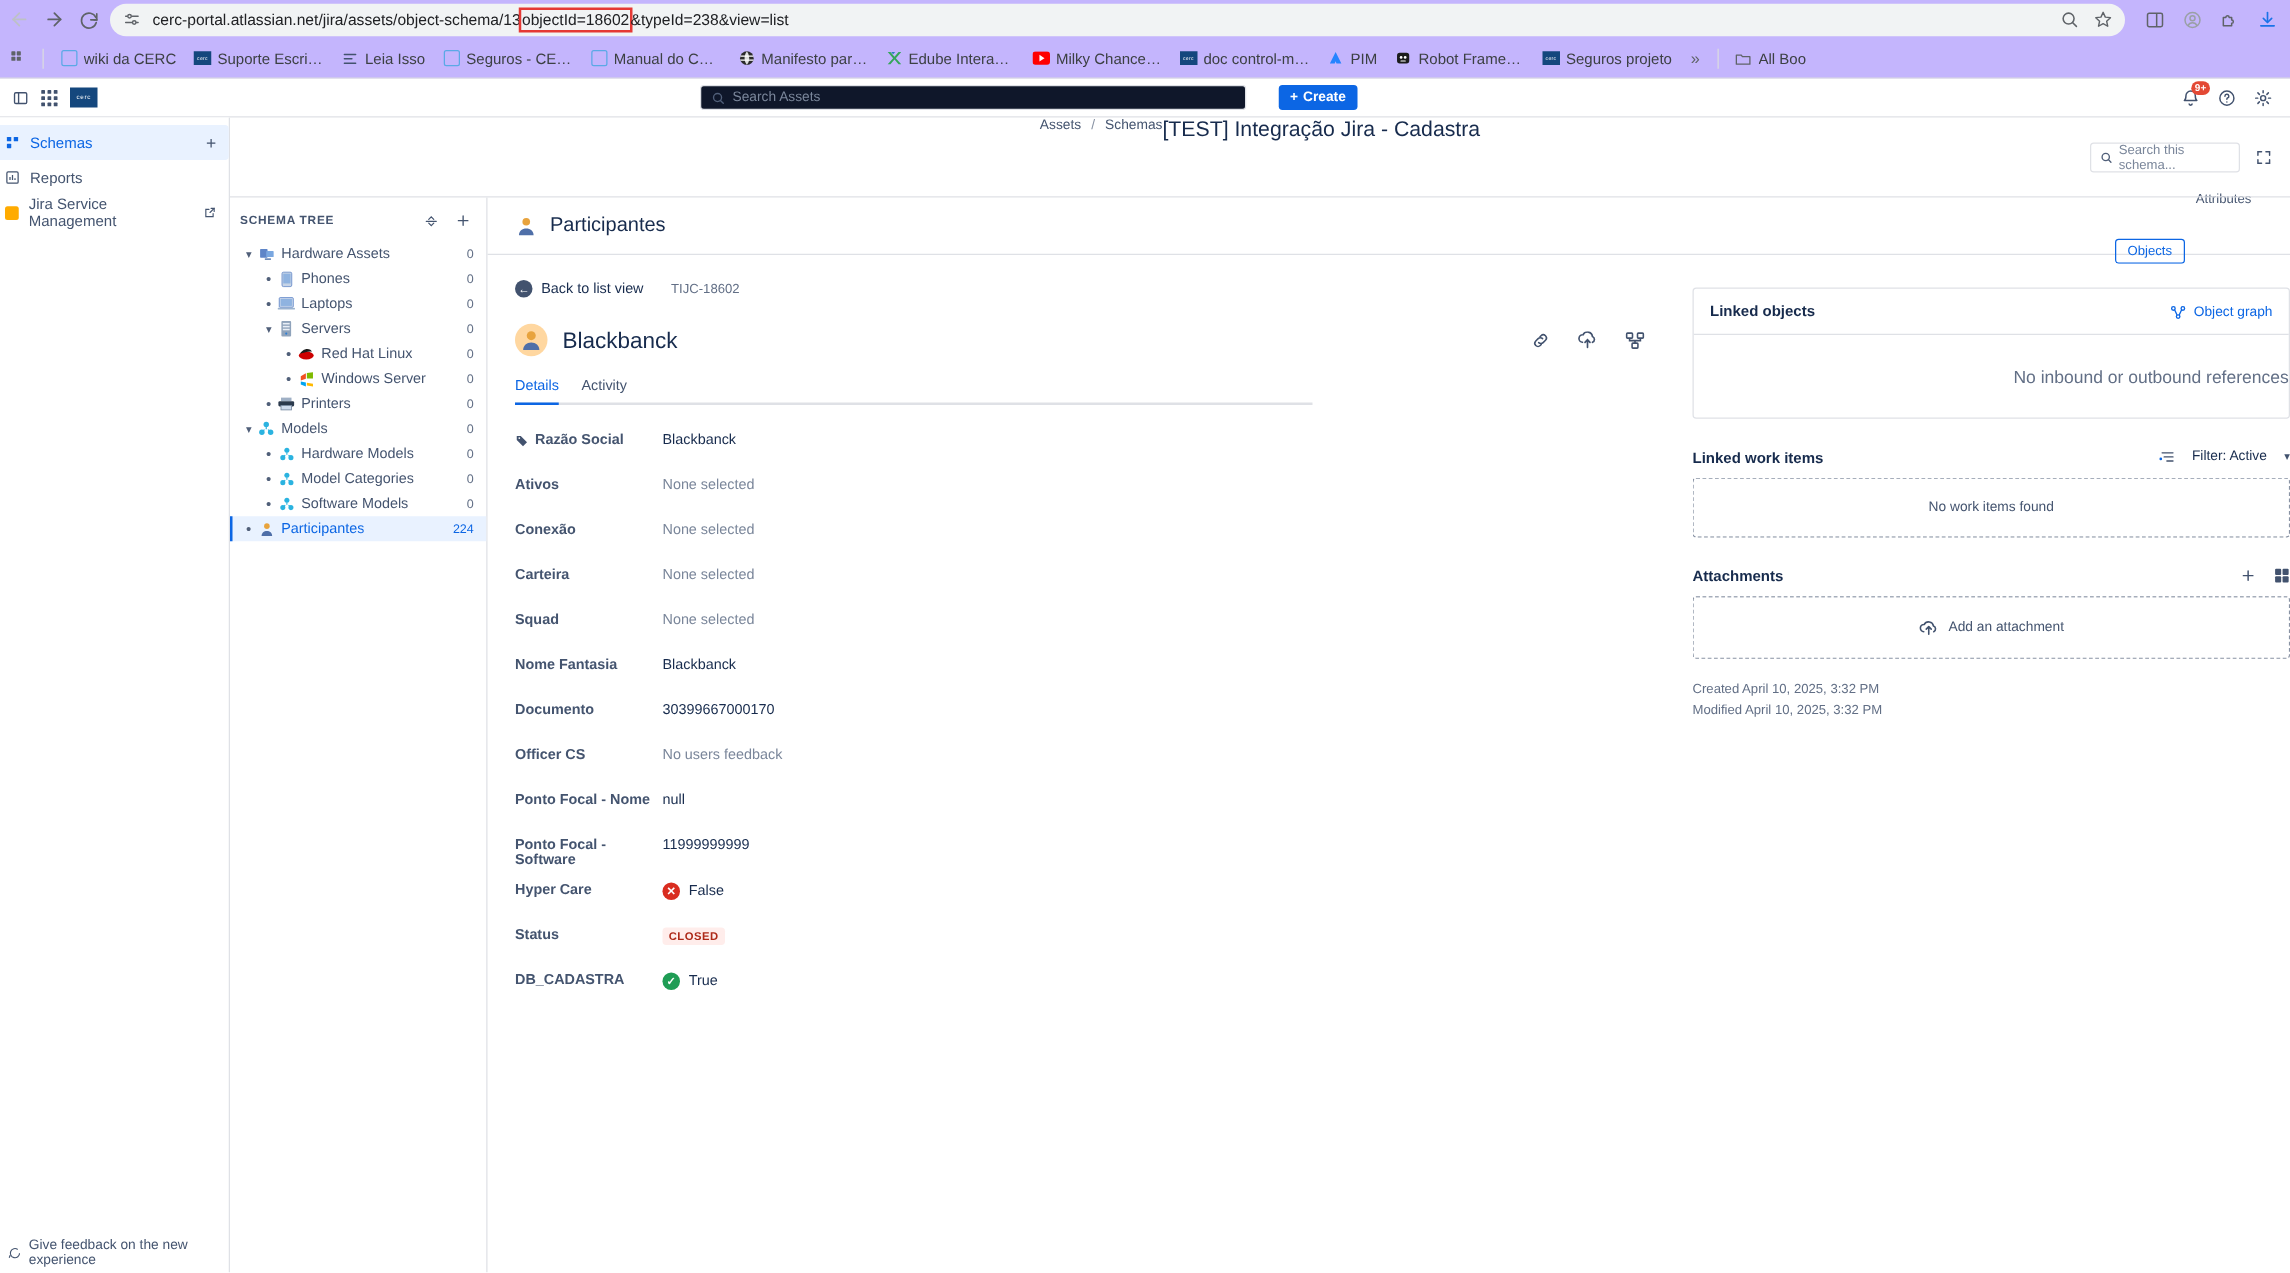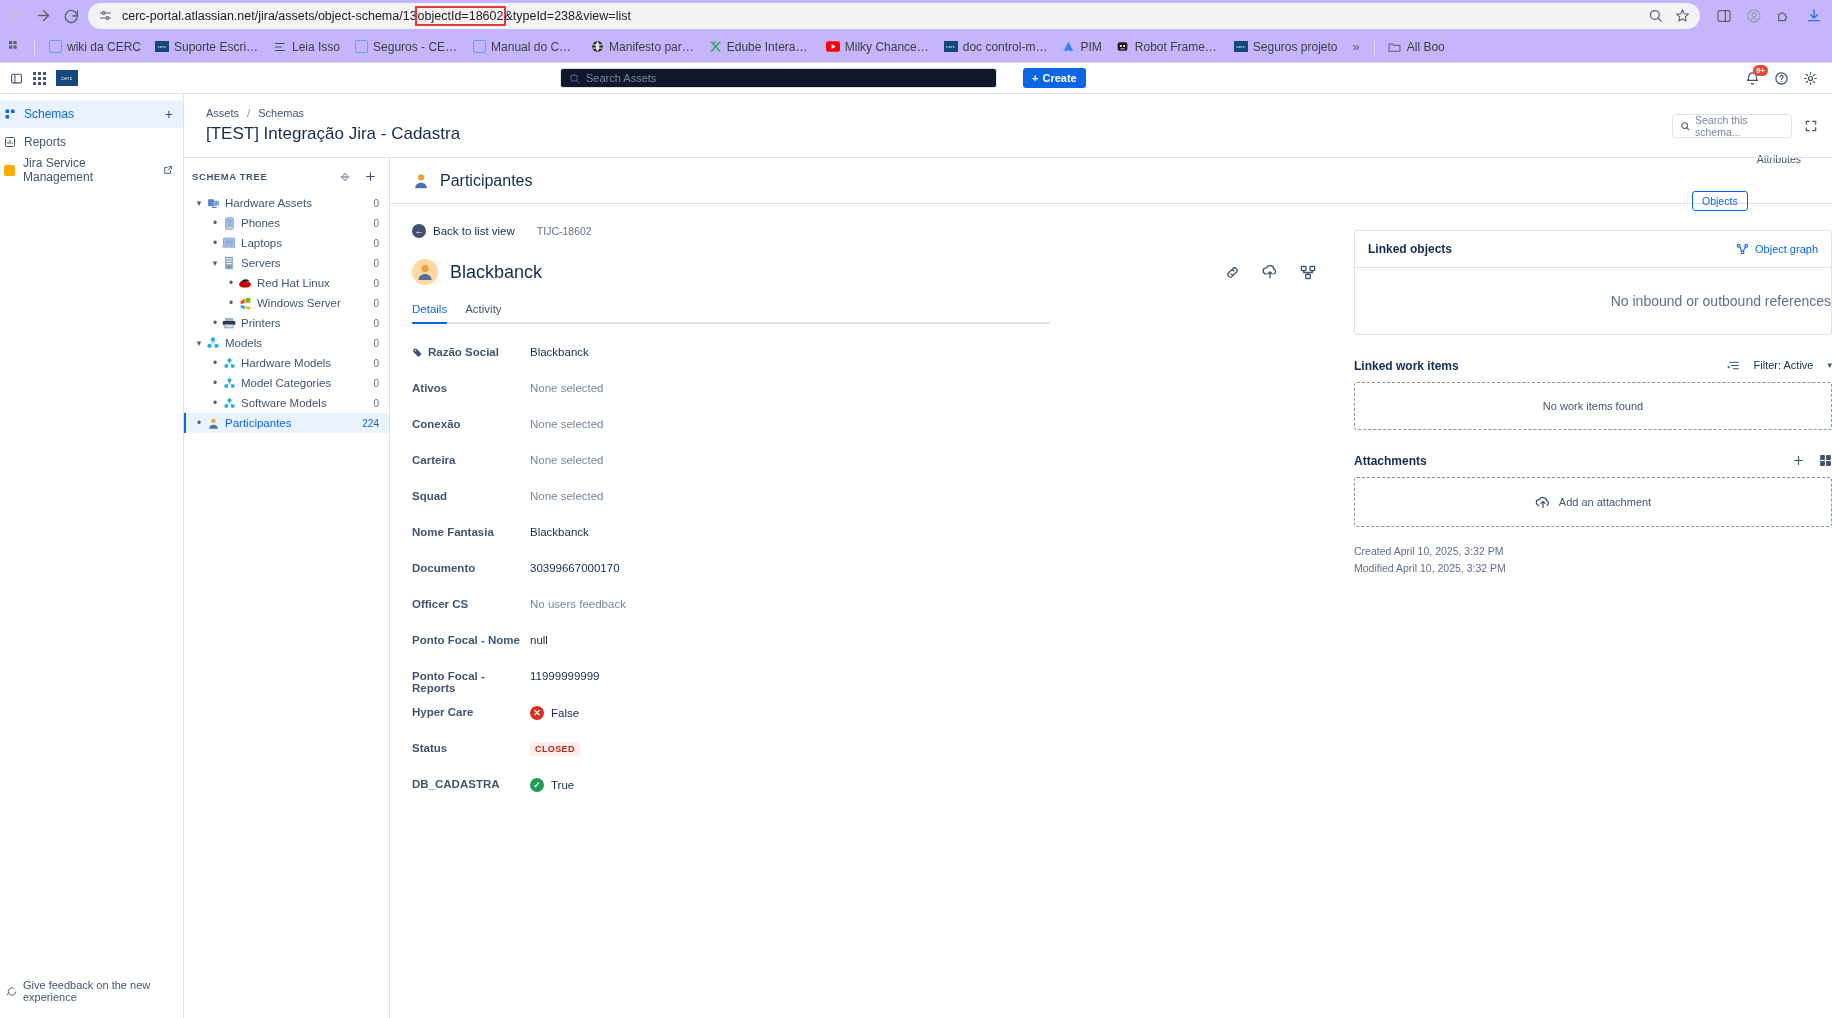--- a/index.html
+++ b/index.html
@@ -89,28 +89,28 @@
   }
   .gs-item {
     height: 28px; display:flex; align-items:center; gap:8px; padding: 0 10px 0 4px;
     font-size:12px; color:#44546f;
   }
   .gs-item.active { background:#e9f2ff; color:#0c66e4; font-weight:500; border-radius:0 3px 3px 0;}
   .gs-item .plus { margin-left:auto; font-size:14px; color:#44546f; }
   .gs-item .ext { margin-left:auto; font-size:10px; color:#44546f; }
   .jsm-dot { width:11px; height:11px; background:#ffab00; border-radius:2px; flex:0 0 auto;}
   .gs-feedback {
-    position:absolute; bottom:15px; left:0; right:0; display:flex; align-items:center;
+    position:absolute; bottom:4px; left:0; right:0; display:flex; align-items:center;
     gap:6px; font-size:11px; color:#44546f; padding: 0 6px;
   }
 
   
   .schema-area { flex:1 1 auto; display:flex; flex-direction:column; min-width:0; }
   .schema-head {
-    height: 64px; display:flex; flex-direction:column; justify-content:center;
+    height: 64px; display:flex; flex-direction:row; justify-content:center;
     padding: 0 22px; border-bottom:1px solid #dfe1e6; position:relative;
   }
   .breadcrumb { font-size:11px; color:#44546f; margin-bottom:5px; }
   .breadcrumb .sep { margin: 0 5px; color:#8993a4; }
   .schema-title { font-size:17px; font-weight:500; color:#172b4d; }
   .schema-head-right { position:absolute; right:14px; top:20px; display:flex; align-items:center; gap:12px;}
   .schema-search {
     width: 120px; height:24px; border:1px solid #dfe1e6; border-radius:3px;
     display:flex; align-items:center; gap:5px; padding: 0 7px; font-size:10.5px; color:#7a869a;
   }
@@ -189,21 +189,21 @@
     background:#ffedeb; color:#ae2a19; font-size:9px; font-weight:700; letter-spacing:.4px;
     padding: 2px 5px; border-radius:3px;
   }
   .bool-ico { width:14px; height:14px; border-radius:50%; display:flex; align-items:center;
     justify-content:center; color:#fff; font-size:9px; font-weight:700;}
   .bool-false { background:#d92d20; }
   .bool-true { background:#1f9d55; }
 
   
   .card { border:1px solid #dfe1e6; border-radius:3px; background:#fff; }
-  .card-head { display:flex; align-items:center; padding: 11px 13px; border-bottom:1px solid #dfe1e6;gap:46px; }
+  .card-head { display:flex; align-items:flex-end; padding: 11px 13px; border-bottom:1px solid #dfe1e6;gap:46px; }
   .card-head .t { font-size:12px; font-weight:600; color:#172b4d; }
   .card-head .r { margin-left:auto; display:flex; align-items:center; gap:6px;
     font-size:11px; color:#44546f; }
   .card-empty { padding: 25px 0; text-align:right; font-size:14px; color:#626f86; }
 
   .sect-head { display:flex; align-items:flex-start; margin: 24px 0 9px 0; }
   .sect-head .t { font-size:12px; font-weight:600; color:#172b4d; }
   .sect-head .r { margin-left:auto; display:flex; align-items:center; gap:14px; color:#42526e; }
   .dashed-box {
     border:1px dashed #8993a4; border-radius:3px; padding: 17px 0; text-align:center;
@@ -854,21 +854,21 @@
                 <div class="attr-label">Officer CS</div>
                 <div class="attr-value muted">No users feedback</div>
               </div>
 
               <div class="attr-row">
                 <div class="attr-label">Ponto Focal - Nome</div>
                 <div class="attr-value">null</div>
               </div>
 
               <div class="attr-row">
-                <div class="attr-label">Ponto Focal - Reports</div>
+                <div class="attr-label">Ponto Focal - Software</div>
                 <div class="attr-value">11999999999</div>
               </div>
 
               <div class="attr-row">
                 <div class="attr-label">Hyper Care</div>
                 <div class="attr-value">
                   <span class="bool-ico bool-false">✕</span>
                   <span>False</span>
                 </div>
               </div>

